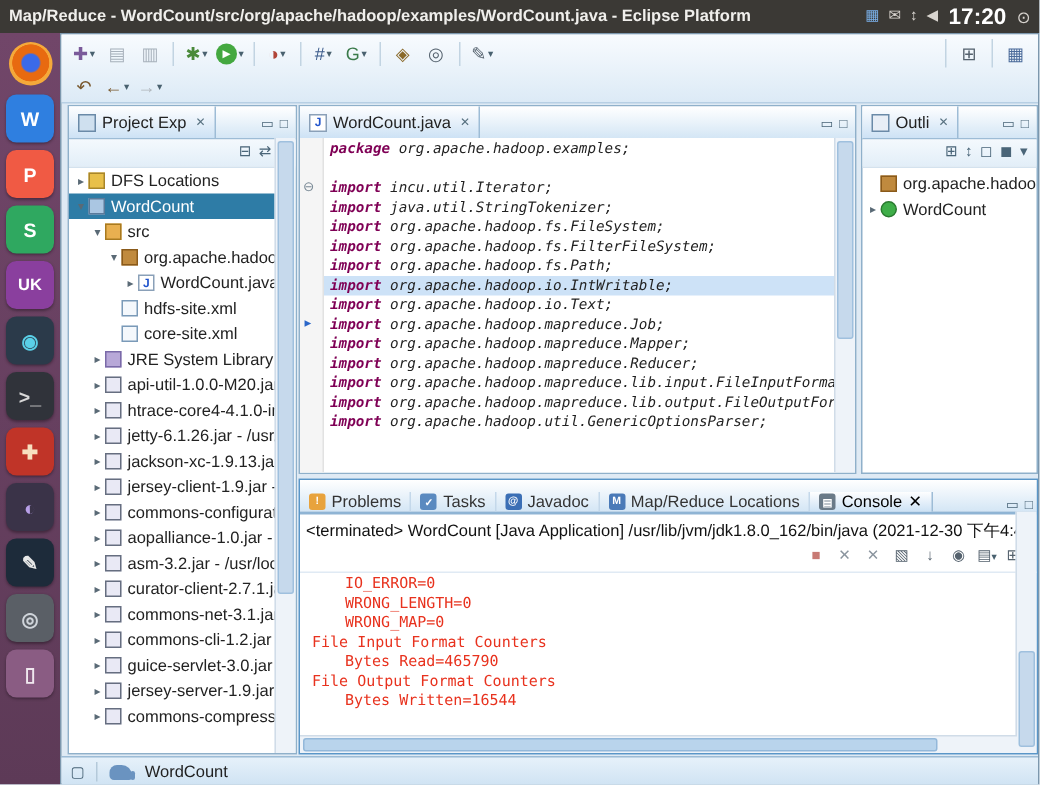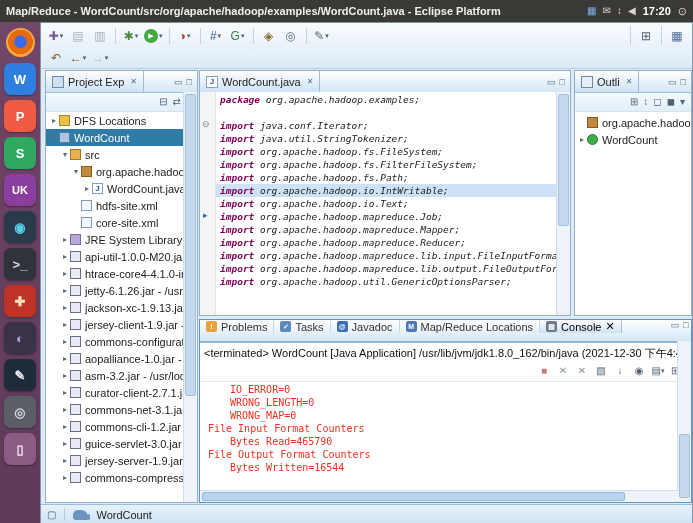--- a/index.html
+++ b/index.html
@@ -4,21 +4,21 @@
 <style>
   html,body{margin:0;padding:0;width:693px;height:523px;overflow:hidden;}
   body{position:relative;font-family:"Liberation Sans",sans-serif;font-size:11px;background:#cfd8e0;color:#222;}
 
   
   .topbar{position:absolute;left:0;top:0;width:693px;height:22px;background:#3b3935;display:flex;align-items:center;padding:0 6px;box-sizing:border-box;gap:8px;}
   .tb-title{flex:1;color:#f0efec;font-weight:bold;font-size:11px;white-space:nowrap;overflow:hidden;}
   .tb-right{display:flex;align-items:center;gap:7px;}
   .tb-ind{display:flex;align-items:center;gap:6px;}
   .tb-ind span{font-size:10px;line-height:1;}
-  .tb-clock{color:#fff;font-weight:bold;font-size:11px;}
+  .tb-clock{color:#fff;font-weight:bold;font-size:15px;}
   .tb-session{color:#d8d4cf;font-size:11px;}
 
   
   .dock{position:absolute;left:0;top:22px;width:40px;height:501px;background:linear-gradient(#714669,#5d3a57);display:flex;flex-direction:column;align-items:center;padding-top:4px;gap:5px;box-sizing:border-box;}
   .dk{width:32px;height:32px;border-radius:7px;display:flex;align-items:center;justify-content:center;font-weight:bold;font-size:13px;color:#fff;flex:none;box-shadow:0 1px 2px rgba(0,0,0,.35);}
   .dk-firefox{background:transparent;box-shadow:none;}
   .dk-firefox i{display:block;width:29px;height:29px;border-radius:50%;background:radial-gradient(circle at 50% 48%, #3a6ae8 0 27%, #e86a10 33% 58%, #f5a93a 60% 100%);}
 
   
   .eclipse{position:absolute;left:40px;top:22px;width:653px;height:501px;background:#dfeaf4;border:1px solid #7c97ad;box-sizing:border-box;}
@@ -77,21 +77,21 @@
   .cline{height:13px;white-space:pre;font-style:italic;}
   .cline.hl{background:#cde2f7;margin-left:-4px;padding-left:4px;}
   .kw{color:#7f0055;font-weight:bold;}
 
   
   .olist{padding:2px 0 0 2px;}
   .orow{display:flex;align-items:center;height:17px;white-space:nowrap;overflow:hidden;}
   .orow .arrow{width:10px;flex:none;font-size:8px;color:#5a6a76;text-align:center;}
 
   
-  .btabbar{height:21px;background:linear-gradient(#ffffff,#d4e6f5);border-bottom:2px solid #8fb4d4;display:flex;align-items:flex-start;gap:44px;}
+  .btabbar{height:21px;background:linear-gradient(#ffffff,#d4e6f5);border-bottom:2px solid #8fb4d4;display:flex;align-items:flex-end;gap:44px;}
   .btab{display:flex;align-items:center;gap:4px;padding:0 6px;font-size:11px;border-right:1px solid #c4d8ea;white-space:nowrap;color:#333;}
   .btab.sel{background:linear-gradient(#fefeff,#cde2f5);border-right:1px solid #9dbcd6;color:#000;}
   .btab .ticn{width:11px;height:11px;border-radius:2px;display:flex;align-items:center;justify-content:center;color:#fff;font-size:7px;font-weight:bold;flex:none;}
   .console-head{font-size:11px;color:#111;padding:3px 4px 1px 4px;white-space:nowrap;overflow:hidden;}
   .console-toolbar{display:flex;justify-content:flex-end;align-items:center;gap:3px;padding:1px 6px 2px 6px;border-bottom:1px solid #e0eaf4;}
   .cbtn{height:16px;min-width:16px;display:flex;align-items:center;justify-content:center;border-radius:2px;}
   .cbtn .g{font-size:10px;line-height:1;}
   .cbtn .dd{font-size:7px;color:#49616f;}
   .console-out{position:absolute;left:0;right:13px;top:62px;bottom:11px;overflow:hidden;font-family:"DejaVu Sans Mono",monospace;font-size:10px;line-height:13px;padding:1px 4px;}
   .conline{white-space:pre;height:13px;}
@@ -358,21 +358,21 @@
       </div>
     </div>
     <div class="editor-body">
       <div class="gutter">
         <span class="fold" style="top:28px;">⊖</span>
         <span class="occ" style="top:119px;">▸</span>
       </div>
       <div class="code">
           <div class="cline"><span class="kw">package</span><span> org.apache.hadoop.examples;</span></div>
           <div class="cline"><span> </span></div>
-          <div class="cline"><span class="kw">import</span><span> java.conf.Iterator;</span></div>
+          <div class="cline"><span class="kw">import</span><span> incu.util.Iterator;</span></div>
           <div class="cline"><span class="kw">import</span><span> java.util.StringTokenizer;</span></div>
           <div class="cline"><span class="kw">import</span><span> org.apache.hadoop.fs.FileSystem;</span></div>
           <div class="cline"><span class="kw">import</span><span> org.apache.hadoop.fs.FilterFileSystem;</span></div>
           <div class="cline"><span class="kw">import</span><span> org.apache.hadoop.fs.Path;</span></div>
           <div class="cline hl"><span class="kw">import</span><span> org.apache.hadoop.io.IntWritable;</span></div>
           <div class="cline"><span class="kw">import</span><span> org.apache.hadoop.io.Text;</span></div>
           <div class="cline"><span class="kw">import</span><span> org.apache.hadoop.mapreduce.Job;</span></div>
           <div class="cline"><span class="kw">import</span><span> org.apache.hadoop.mapreduce.Mapper;</span></div>
           <div class="cline"><span class="kw">import</span><span> org.apache.hadoop.mapreduce.Reducer;</span></div>
           <div class="cline"><span class="kw">import</span><span> org.apache.hadoop.mapreduce.lib.input.FileInputFormat;</span></div>

